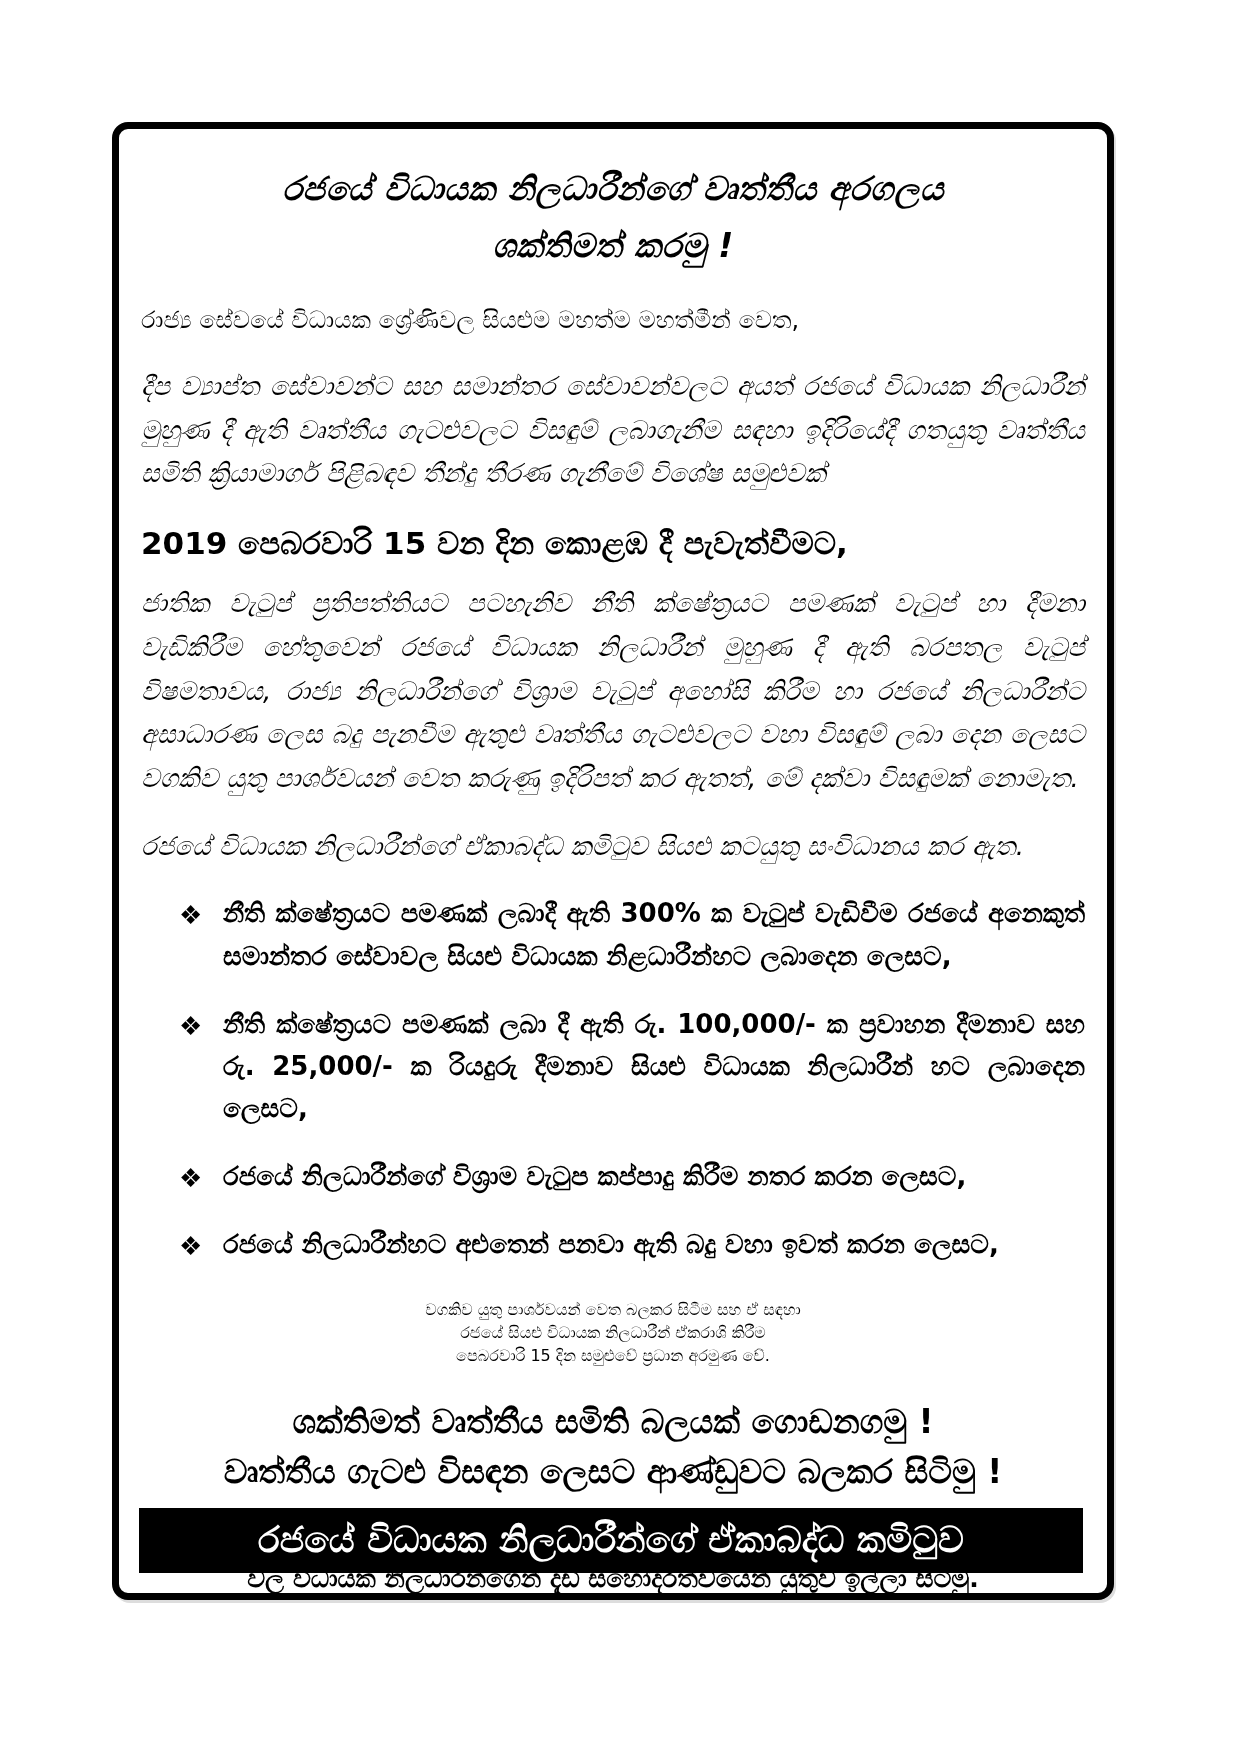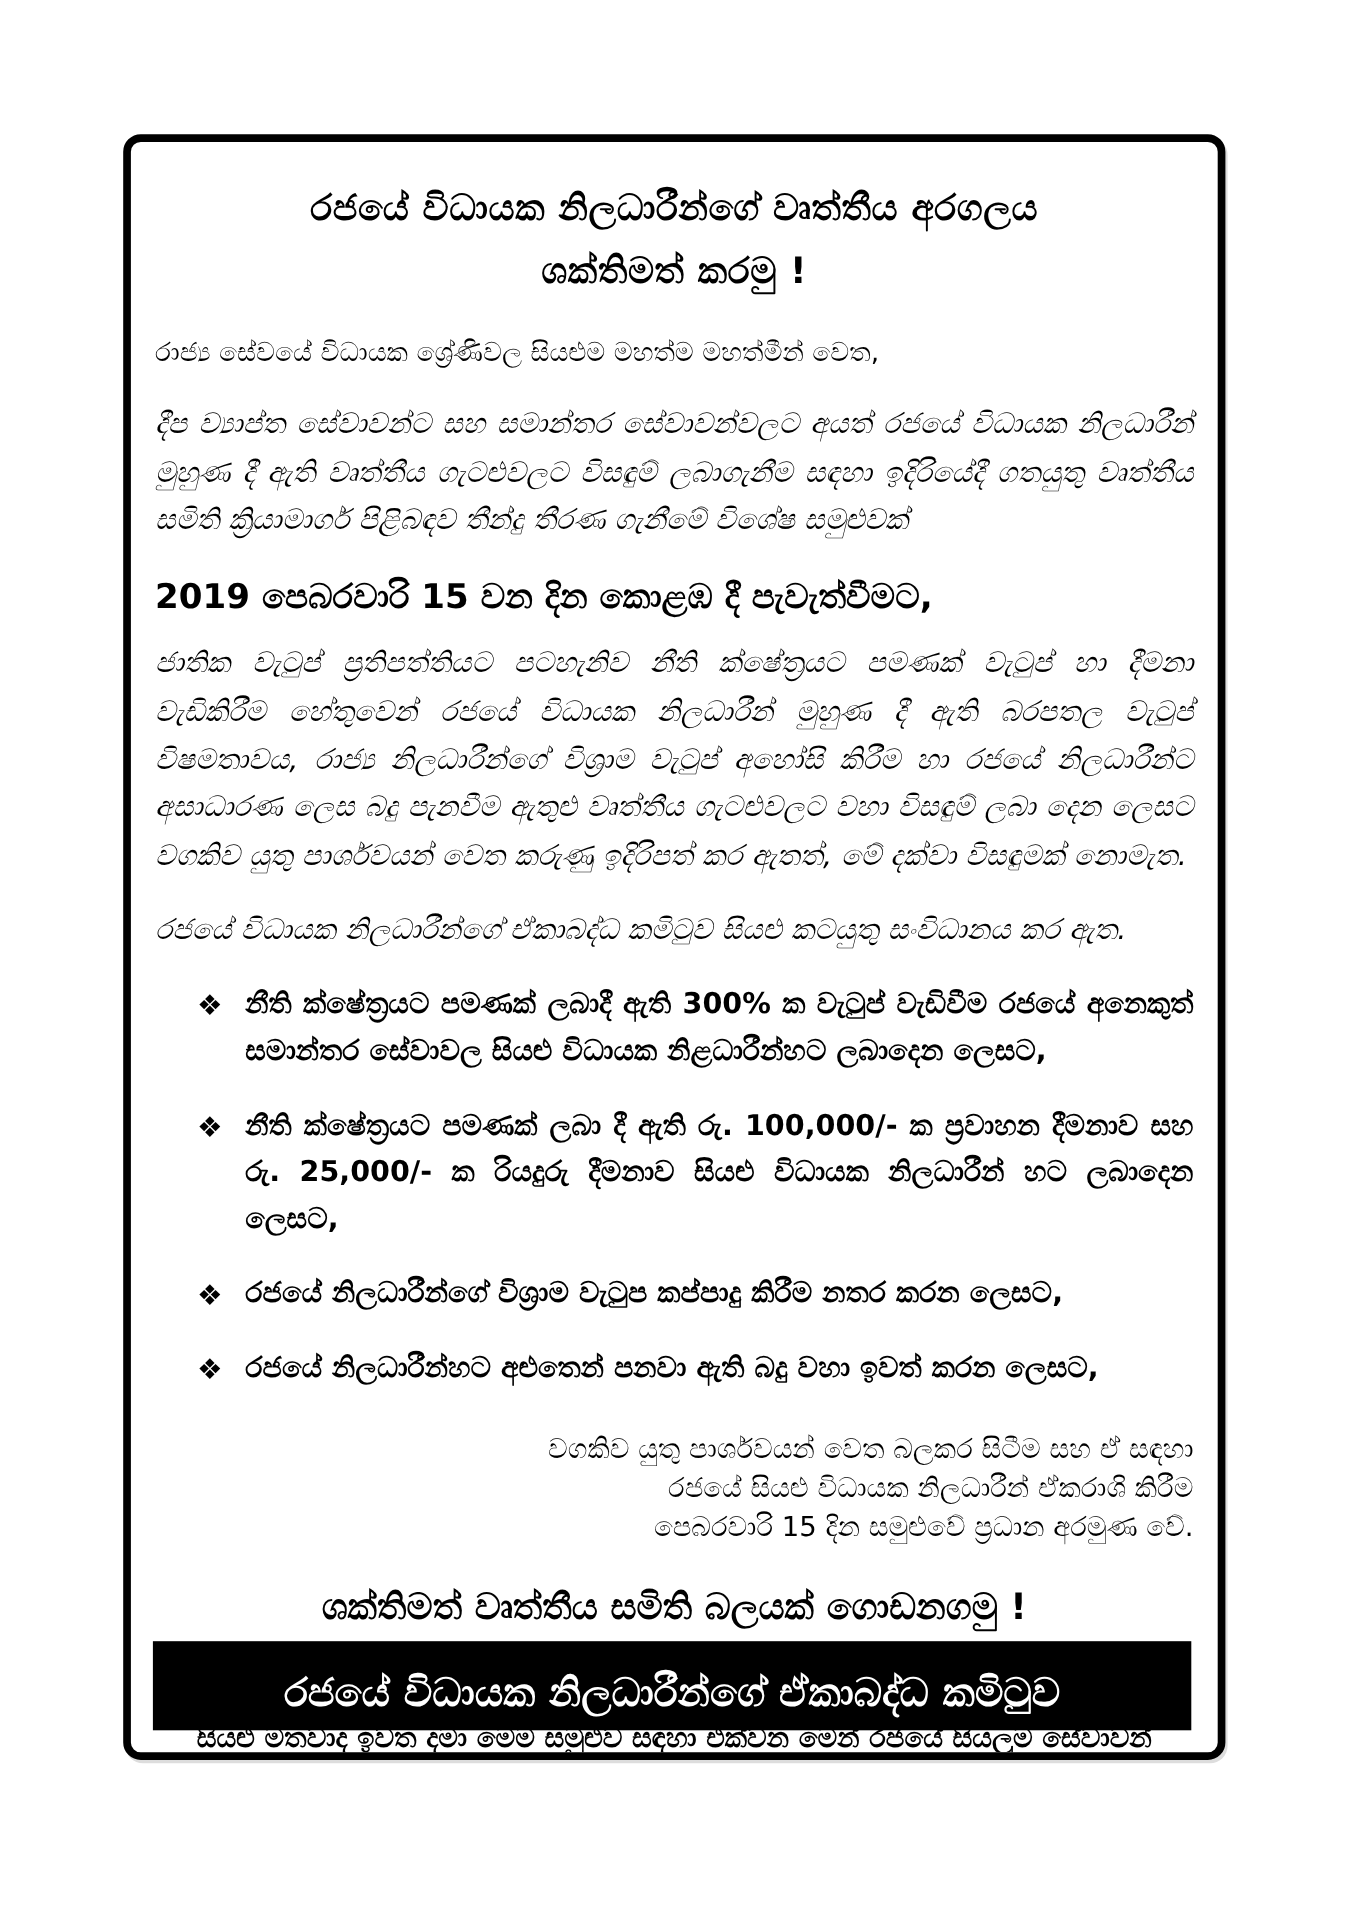--- a/index.html
+++ b/index.html
@@ -30,20 +30,21 @@
     box-sizing: border-box;
     overflow: hidden;
   }
   .title {
     margin: 6px 0 26px 0;
     text-align: center;
     font-size: 33px;
     font-weight: bold;
     line-height: 1.72;
     letter-spacing: 0.5px;
+    font-style: italic;
   }
   .salutation {
     margin: 0 0 26px 0;
     font-size: 24px;
     line-height: 1.6;
   }
   .para {
     margin: 0 0 24px 0;
     font-size: 26px;
     line-height: 1.68;
@@ -73,22 +74,22 @@
   }
   .demands .marker {
     position: absolute;
     left: 0;
     top: 2px;
     font-size: 26px;
     font-weight: bold;
   }
   .objective {
     margin: 34px 0 30px 0;
-    text-align: right;
-    font-size: 25px;
+    text-align: center;
+    font-size: 16px;
     line-height: 1.42;
   }
   .slogans {
     margin: 30px 0 26px 0;
     text-align: center;
     font-size: 33px;
     font-weight: bold;
     line-height: 1.5;
   }
   .closing {
@@ -101,21 +102,21 @@
   .banner {
     position: absolute;
     left: 20px;
     right: 24px;
     bottom: 20px;
     background: #000000;
     color: #ffffff;
     text-align: center;
     font-size: 36px;
     font-weight: bold;
-    padding: 26px 6px 12px 6px;
+    padding: 10px 6px 12px 6px;
     line-height: 1.2;
     margin-top: 21px;
   }
 </style>
 </head>
 <body>
 
 <div class="page">
   <div class="frame">
 

